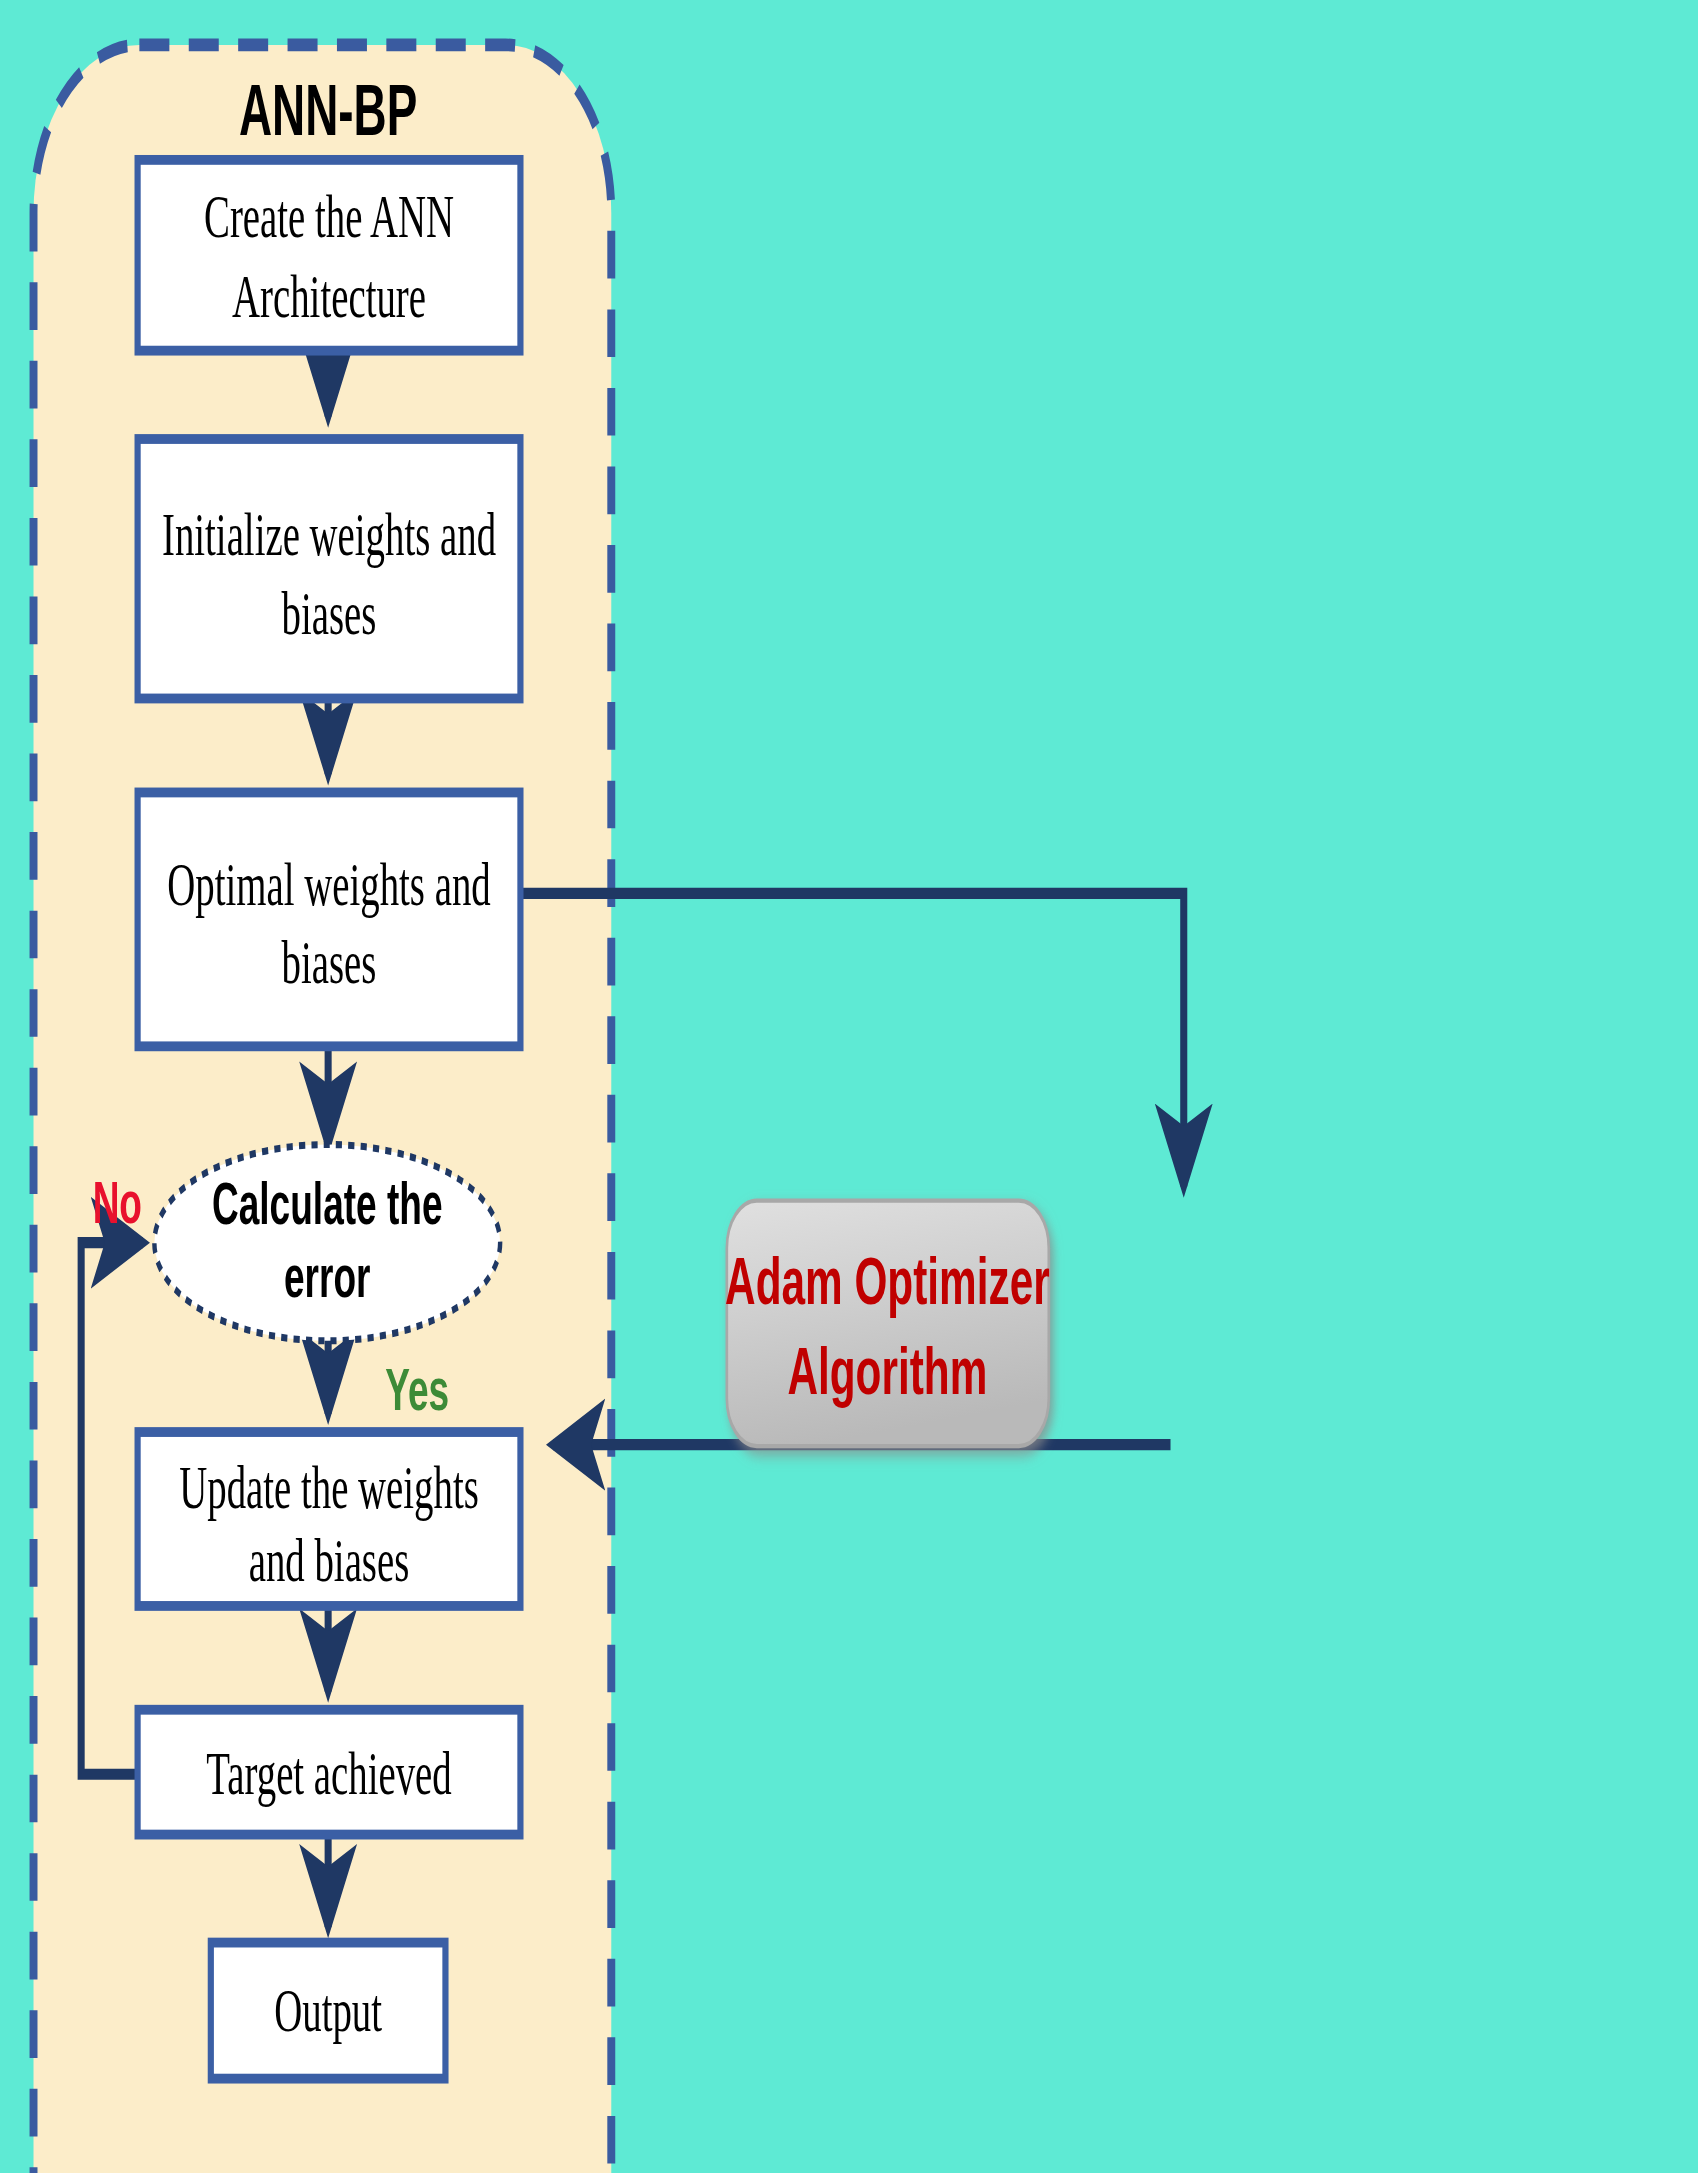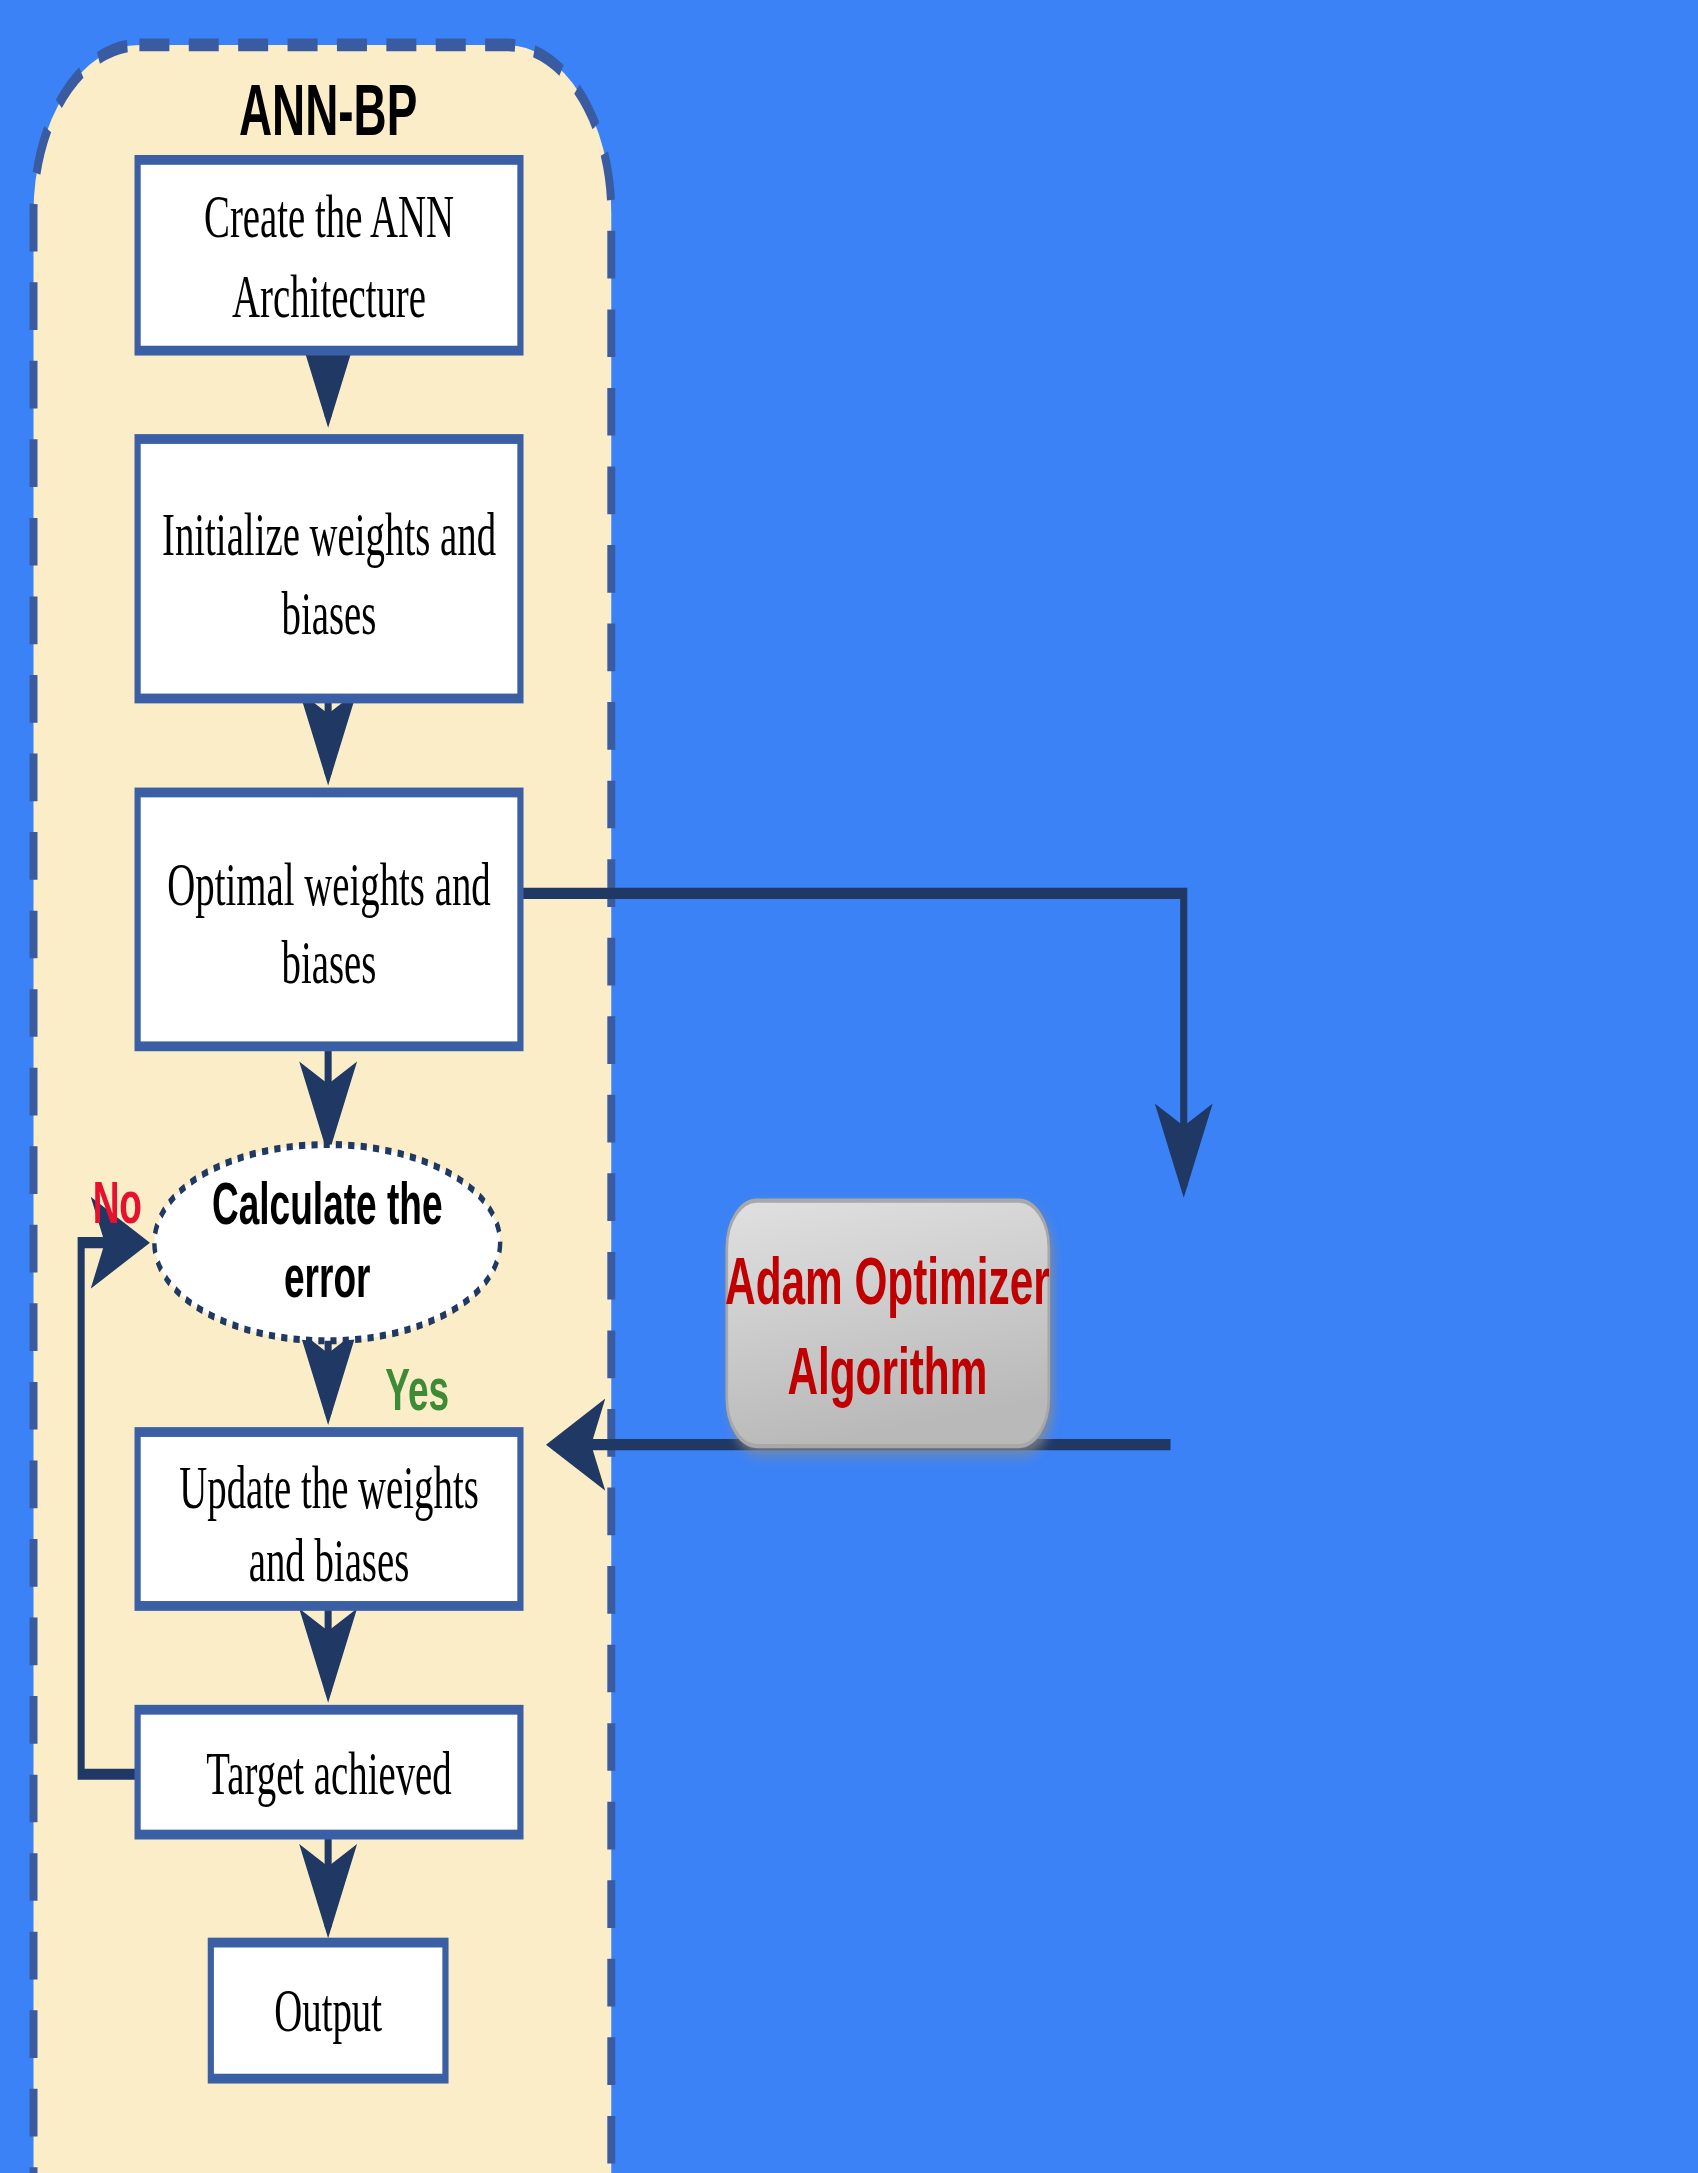--- a/index.html
+++ b/index.html
@@ -10,21 +10,21 @@
   body {
     width: 1698px;
     height: 2174px;
     font-family: "Liberation Serif", serif;
     overflow: hidden;
   }
   #stage {
     position: relative;
     width: 1698px;
     height: 2174px;
-    background: #3b82f6;
+    background: #5eead4;
   }
   #diagram {
     position: absolute;
     left: 0;
     top: 0;
     width: 1698px;
     height: 2174px;
   }
   .node-label {
     font-family: "Liberation Serif", serif;

